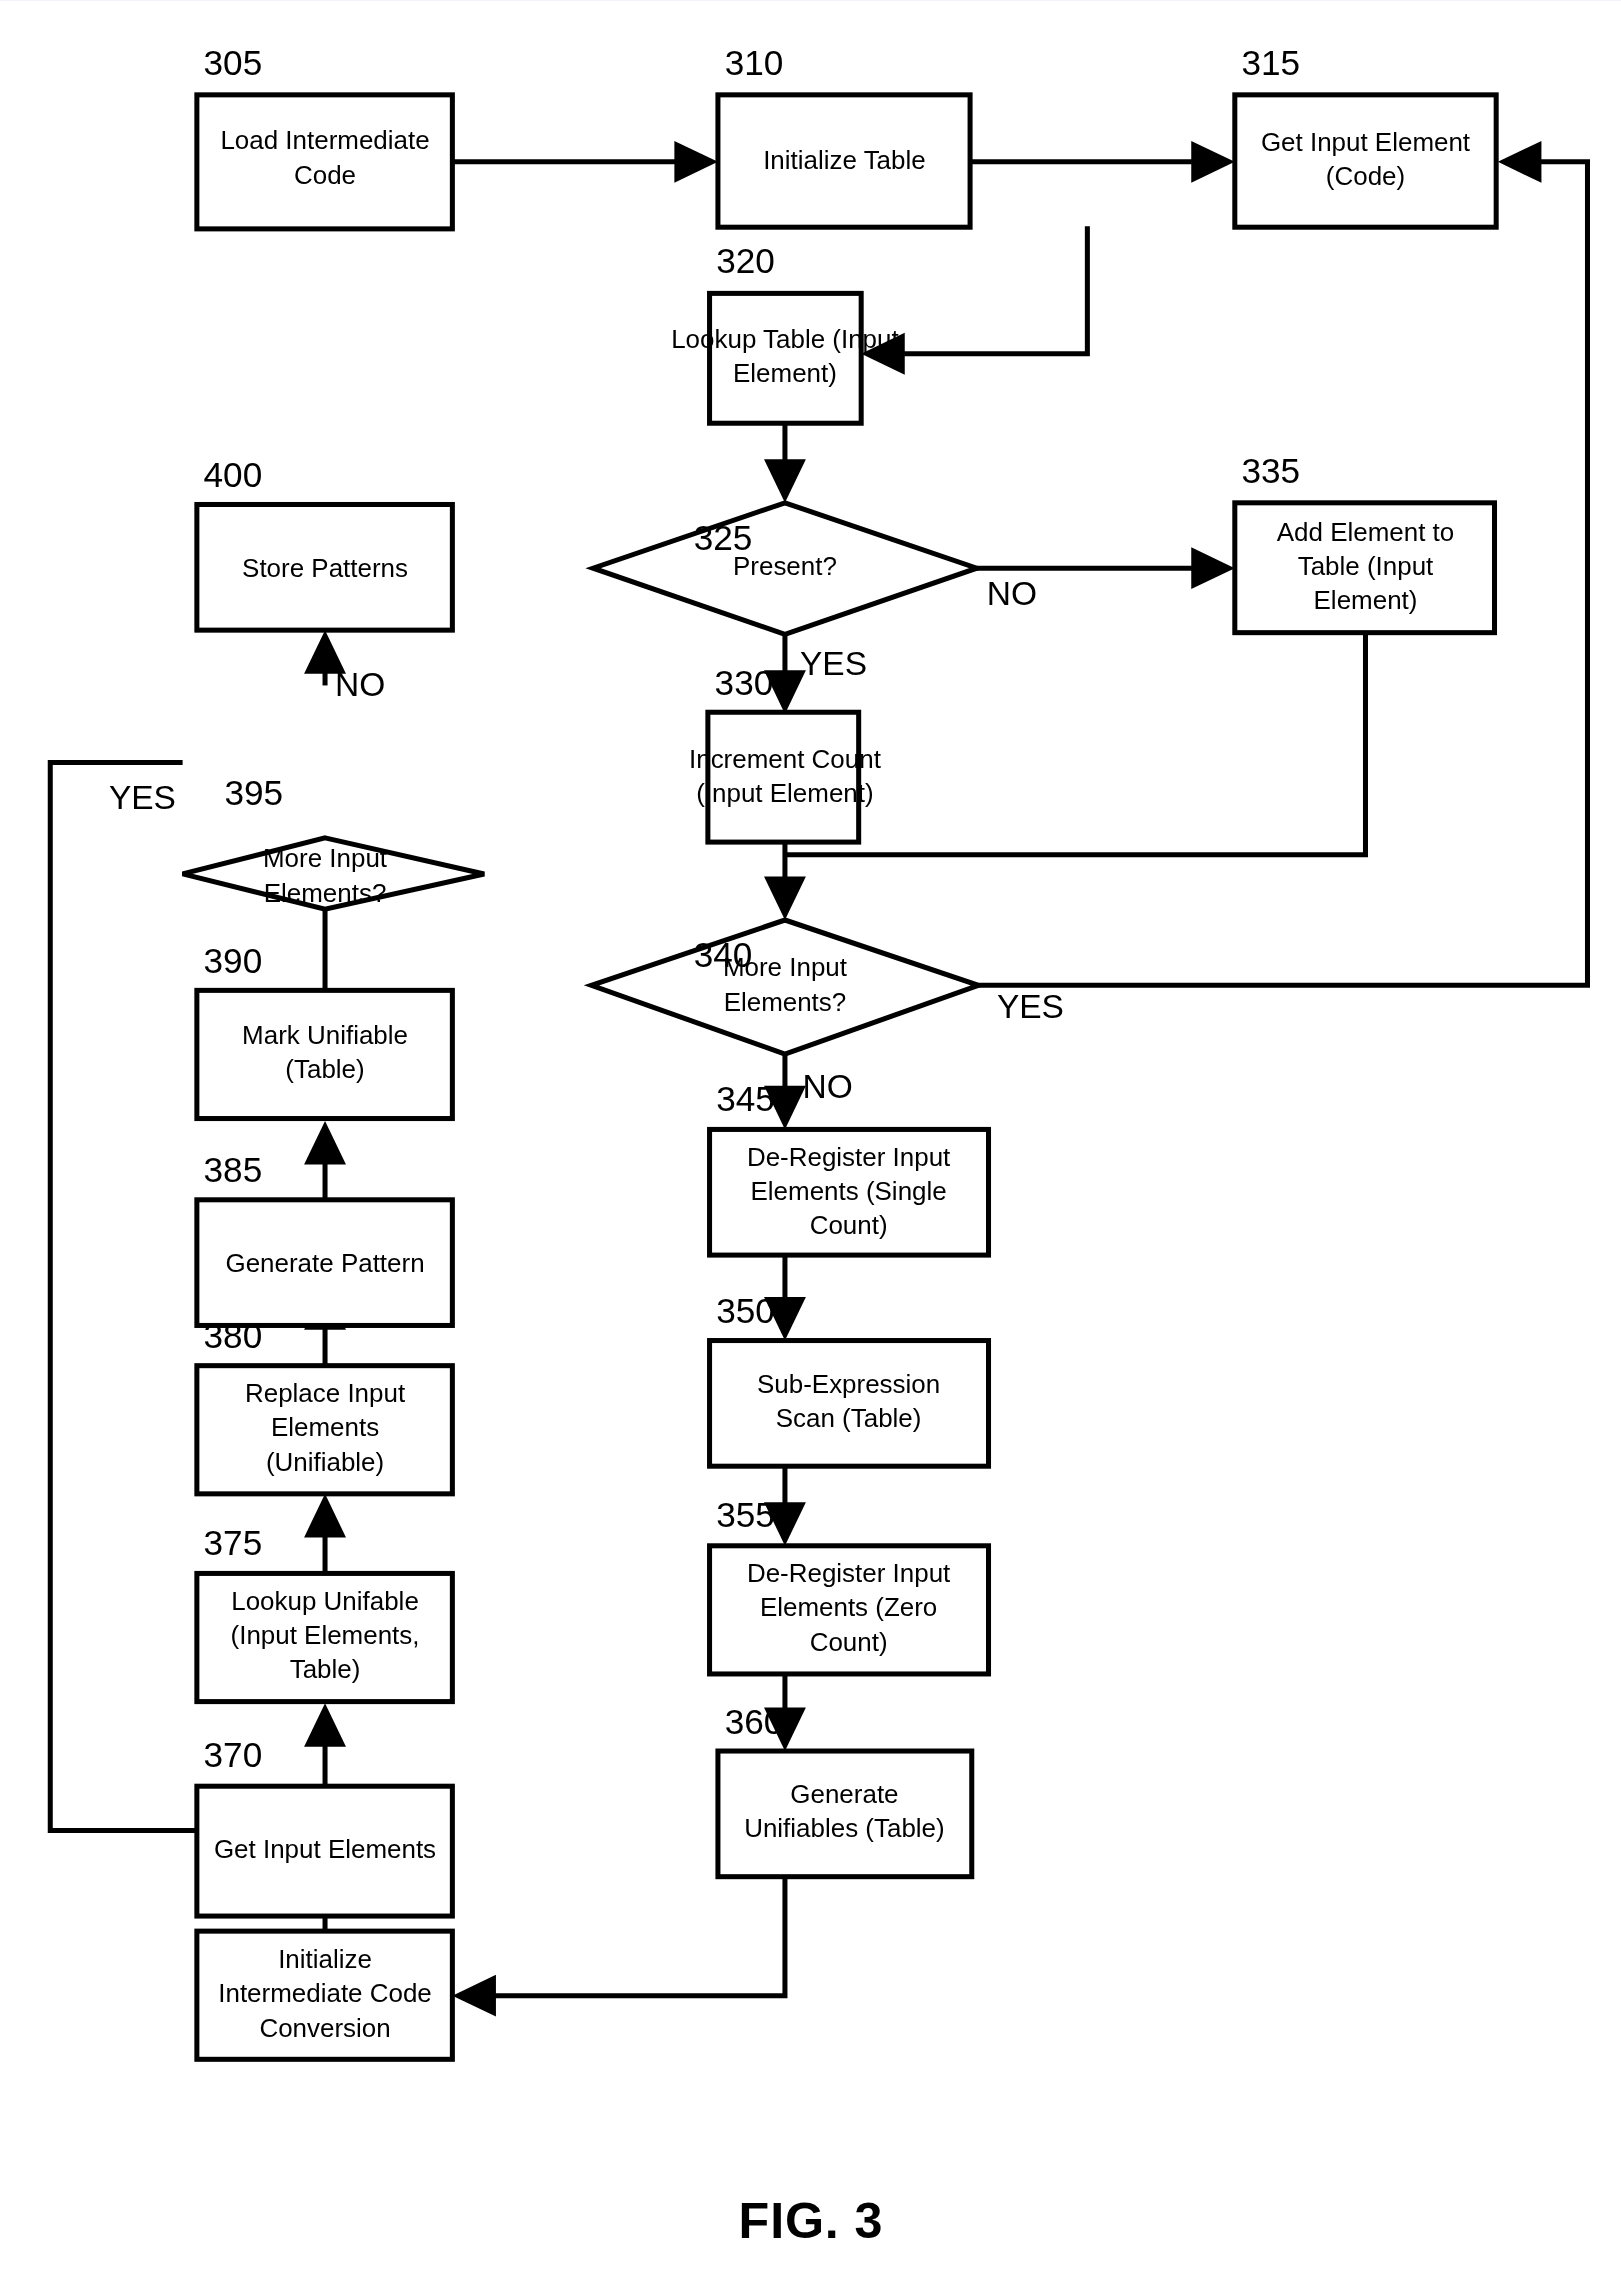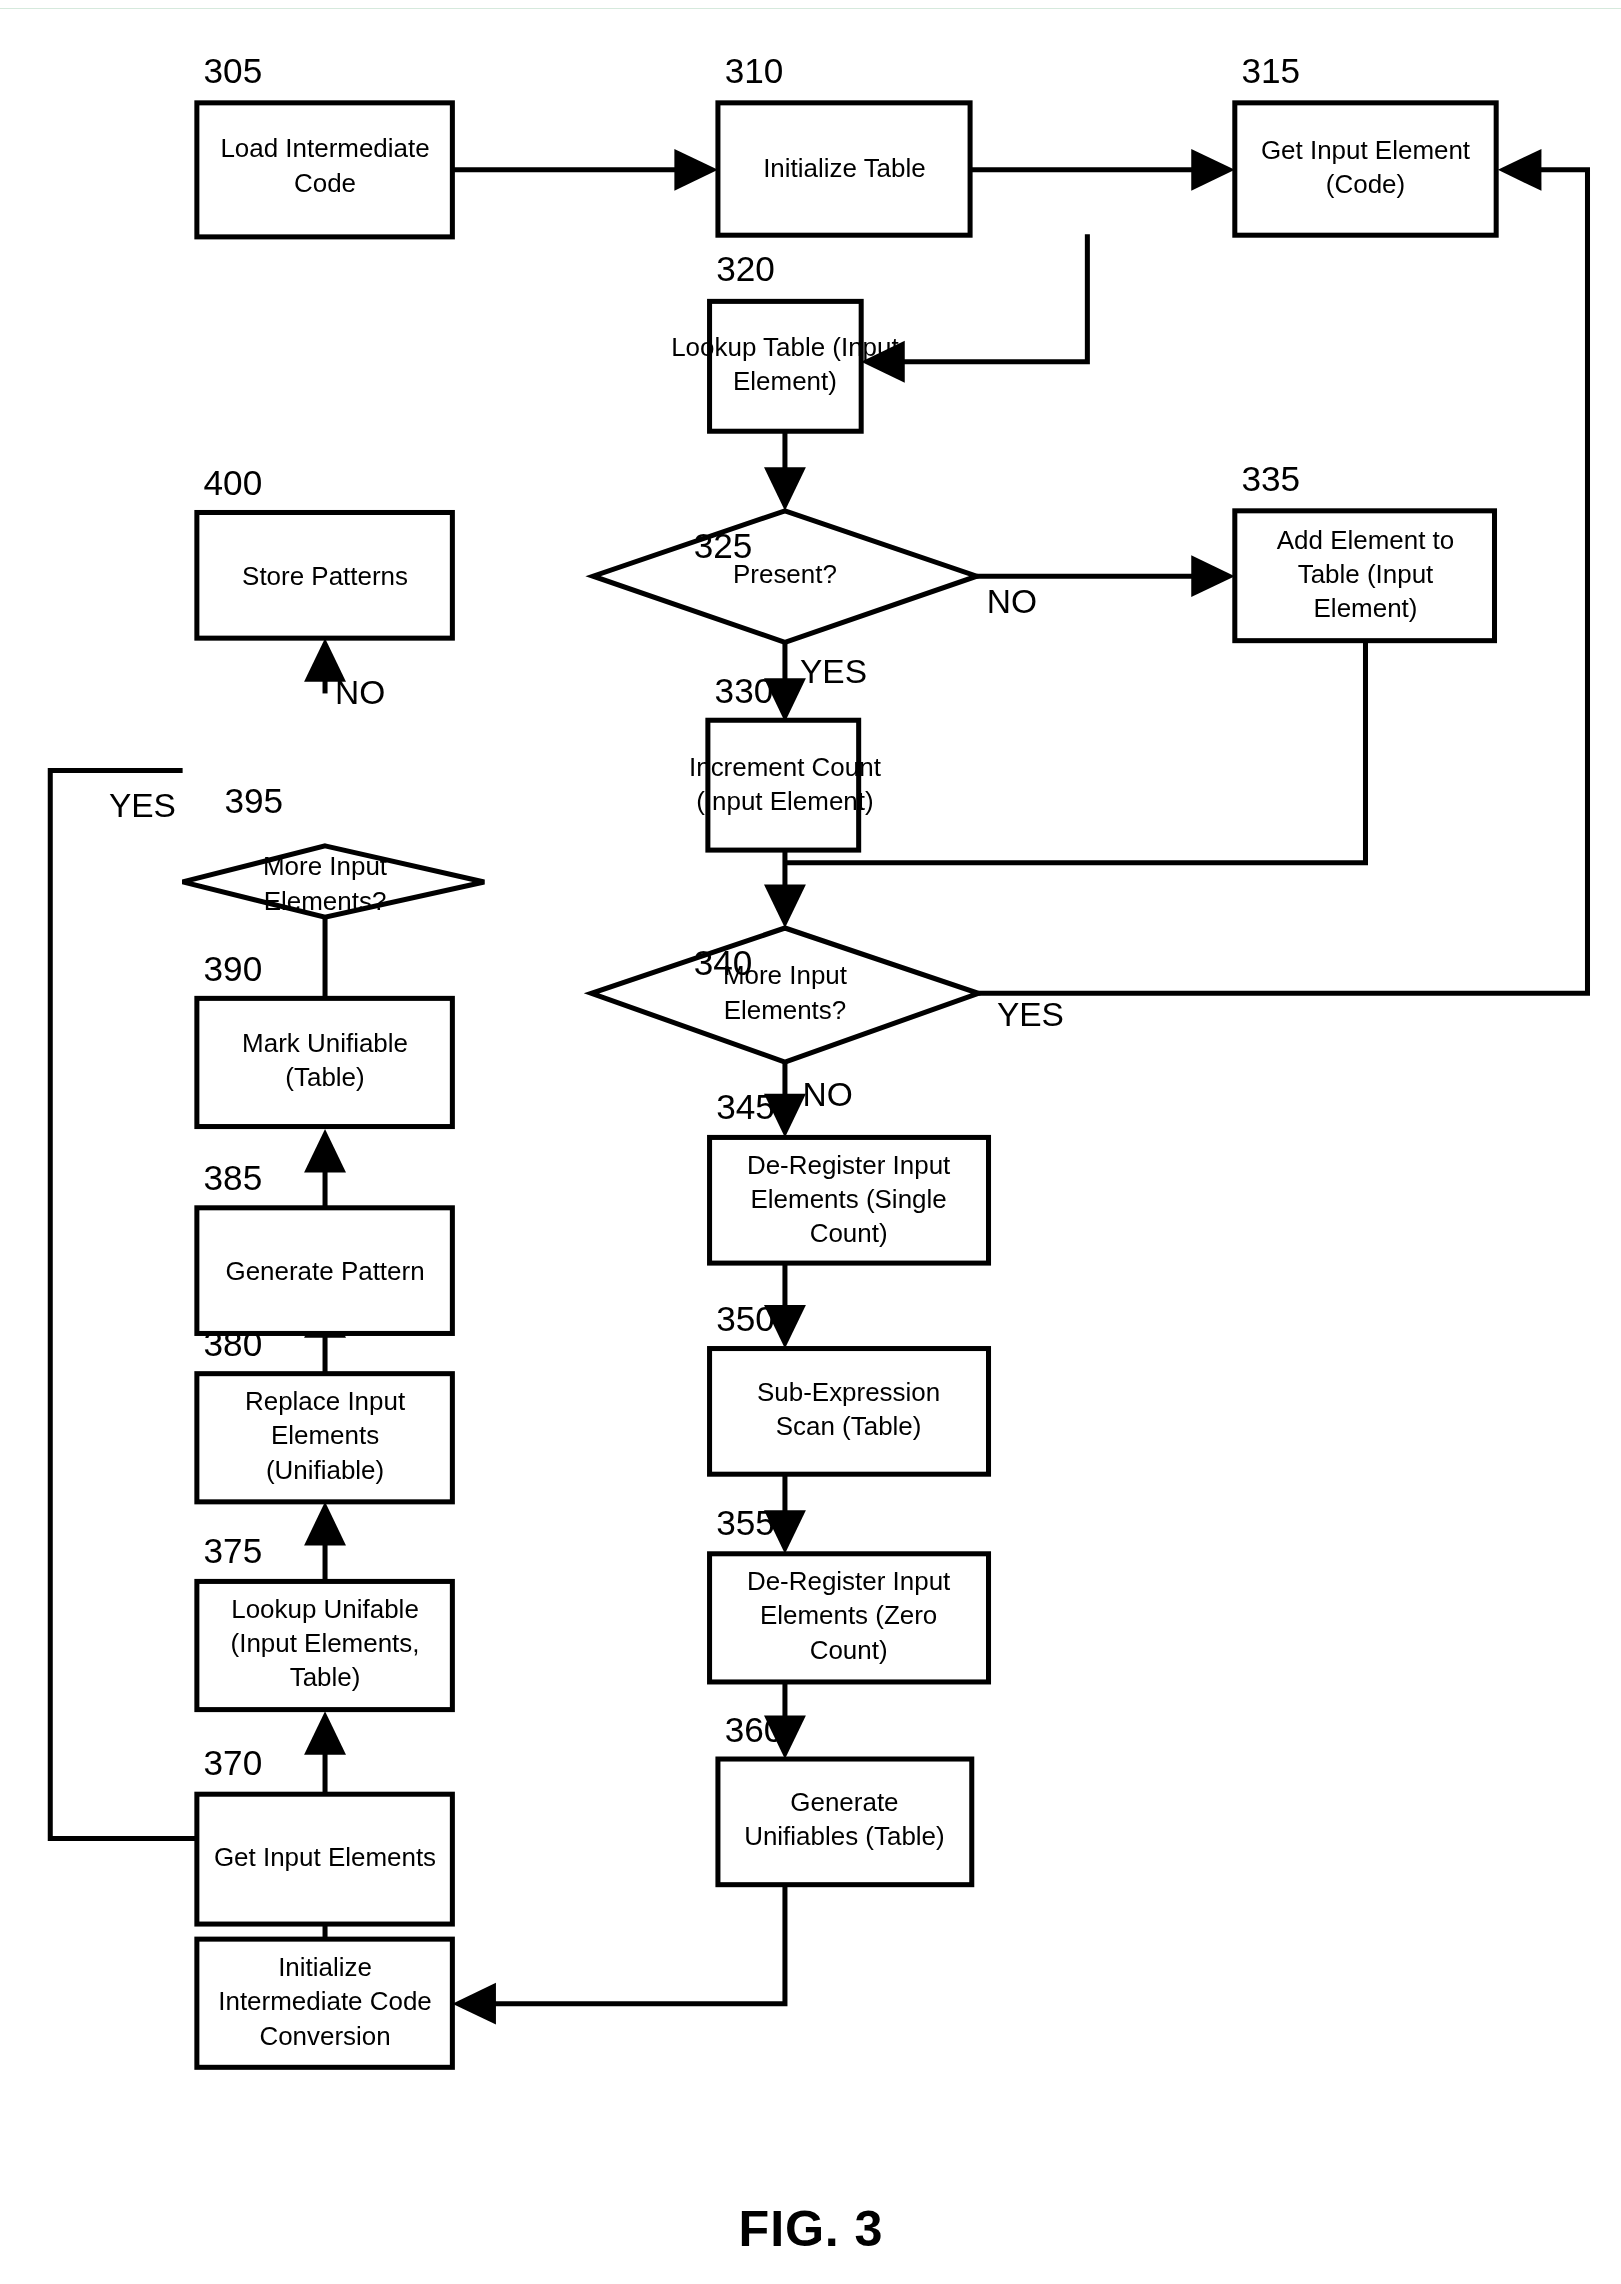--- a/index.html
+++ b/index.html
@@ -11,22 +11,21 @@
   body {
     width: 1621px;
     height: 2284px;
     font-family: "Liberation Sans", sans-serif;
     overflow: hidden;
   }
   #figure-root {
     position: relative;
     width: 1621px;
     height: 1770px;
-    background: #15803d;
-    margin-top: 8px;
+    background: #c4b5fd;
   }
   svg#flowchart {
     display: block;
     width: 1621px;
     height: 2284px;
   }
   .node-shape {
     fill: #ffffff;
     stroke: #000000;
     stroke-width: 6;

